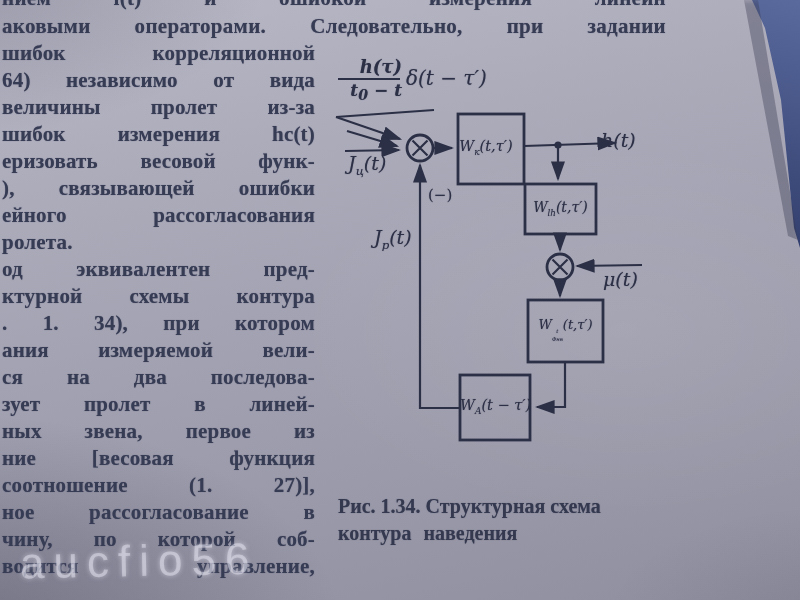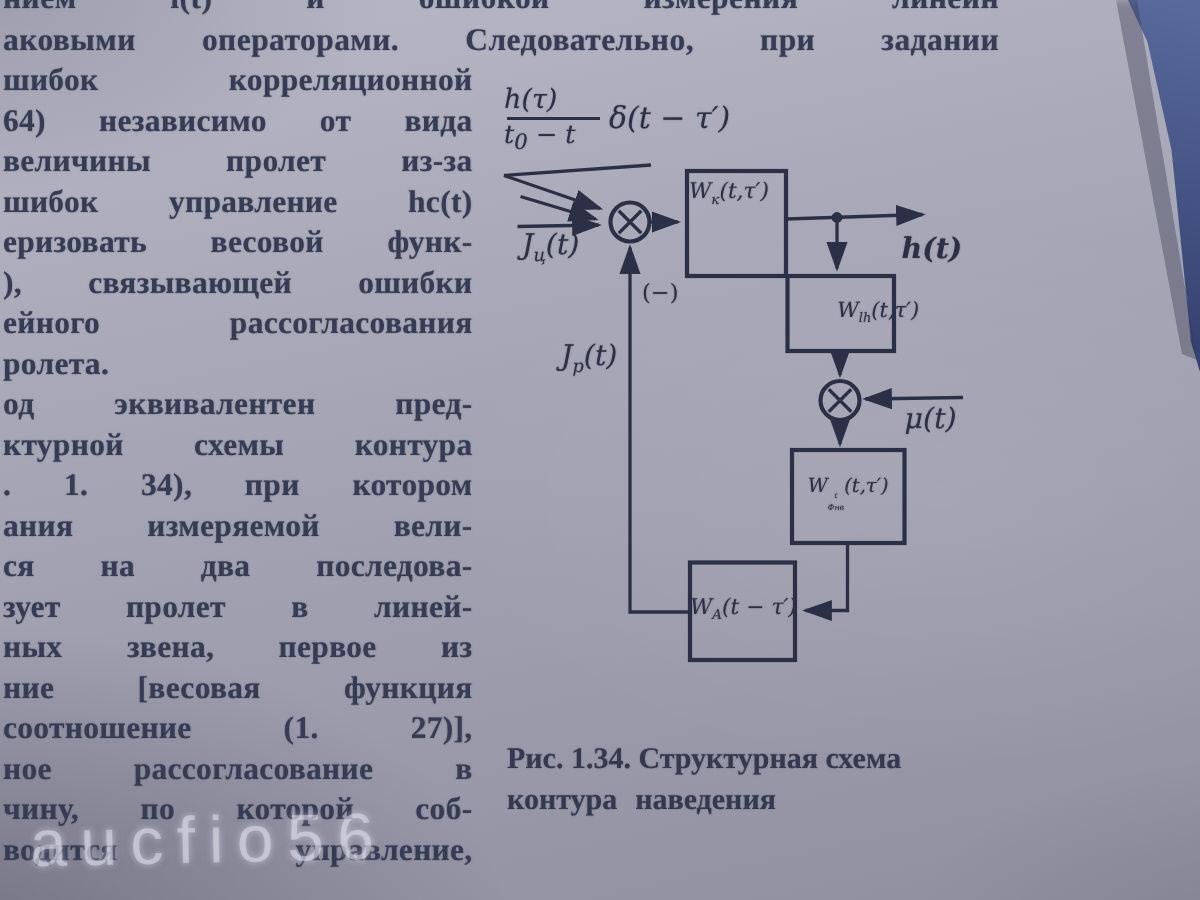--- a/index.html
+++ b/index.html
@@ -35,22 +35,22 @@
     font-size:20px;font-weight:bold;line-height:27px;color:#343950;
     text-shadow:0 0 1px rgba(48,52,78,0.5);}
   .caption .l2{word-spacing:7px;}
   .dlab{position:absolute;color:#2c3046;font-style:italic;
     font-family:"DejaVu Serif",serif;text-shadow:0 0 1px rgba(44,48,70,0.55);
     white-space:nowrap;}
   .dlab sub{font-size:62%;font-style:italic;}
   .dlab sup{font-size:62%;font-style:italic;}
   .center{text-align:center;}
   .frac{position:absolute;left:336px;top:57px;width:66px;color:#2c3046;
-    font-family:"DejaVu Serif",serif;font-style:italic;text-align:left;
-    text-shadow:0 0 1px rgba(44,48,70,0.55);}
+    font-family:"DejaVu Serif",serif;font-style:italic;text-align:right;
+    text-shadow:0 0 1px rgba(44,48,70,0.55);font-weight:bold;}
   .frac .num{font-size:18px;line-height:20px;}
   .frac .bar{border-top:2.2px solid #2c3046;margin:1px 2px;}
   .frac .den{font-size:17px;line-height:19px;}
   .ss{display:inline-flex;flex-direction:column;vertical-align:-4px;
     font-size:8.5px;line-height:8px;font-style:italic;}
   .wmark{position:absolute;left:20px;top:536px;font-family:"Liberation Sans",sans-serif;
     font-size:44px;letter-spacing:9px;color:rgba(228,228,240,0.5);
     transform:rotate(-1.2deg);text-shadow:0 0 5px rgba(230,230,245,0.55);}
   svg.diag{position:absolute;left:0;top:0;pointer-events:none;}
 </style>
@@ -64,21 +64,21 @@
 
   <div class="toplines txt">
       <div class="tline just">нием i(t) и ошибкой измерения линейн</div>
       <div class="tline just">аковыми операторами. Следовательно, при задании</div>
     </div>
 
   <div class="col txt">
       <div class="tline just">шибок корреляционной</div>
       <div class="tline just">64) независимо от вида</div>
       <div class="tline just">величины пролет из-за</div>
-      <div class="tline just">шибок управление hс(t)</div>
+      <div class="tline just">шибок измерения hс(t)</div>
       <div class="tline just">еризовать весовой функ-</div>
       <div class="tline just">), связывающей ошибки</div>
       <div class="tline just">ейного рассогласования</div>
       <div class="tline">ролета.</div>
       <div class="tline just">од эквивалентен пред-</div>
       <div class="tline just">ктурной схемы контура</div>
       <div class="tline just">. 1. 34), при котором</div>
       <div class="tline just">ания измеряемой вели-</div>
       <div class="tline just">ся на два последова-</div>
       <div class="tline just">зует пролет в линей-</div>
@@ -133,24 +133,24 @@
     <div class="num">h(τ)</div>
     <div class="bar"></div>
     <div class="den"><i>t</i><sub>0</sub><i> − t</i></div>
   </div>
   <div class="dlab" style="left:406px;top:66px;font-size:20px;">δ(t − τ′)</div>
 
   <div class="dlab" style="left:348px;top:152px;font-size:19px;"><i>J</i><sub>ц</sub><i>(t)</i></div>
   <div class="dlab" style="left:428px;top:186px;font-size:15px;font-style:normal;">(−)</div>
   <div class="dlab" style="left:374px;top:226px;font-size:19px;"><i>J</i><sub>p</sub><i>(t)</i></div>
 
-  <div class="dlab center" style="left:458px;top:120px;width:56px;font-size:14.5px;"><i>W</i><sub>к</sub><i>(t,τ′)</i></div>
-  <div class="dlab" style="left:601px;top:155px;font-size:19px;font-weight:bold;">h(t)</div>
+  <div class="dlab center" style="left:458px;top:138px;width:56px;font-size:14.5px;"><i>W</i><sub>к</sub><i>(t,τ′)</i></div>
+  <div class="dlab" style="left:601px;top:129px;font-size:19px;">h(t)</div>
 
-  <div class="dlab center" style="left:550px;top:199px;width:71px;font-size:14px;"><i>W</i><sub>lh</sub><i>(t,τ′)</i></div>
+  <div class="dlab center" style="left:525px;top:199px;width:71px;font-size:14px;"><i>W</i><sub>lh</sub><i>(t,τ′)</i></div>
   <div class="dlab" style="left:603px;top:268px;font-size:19px;">μ(t)</div>
 
   <div class="dlab center" style="left:528px;top:317px;width:75px;font-size:13px;"><i>W</i><span class="ss">
         <sup>t</sup>
         <sub>Фнв</sub>
       </span><i>(t,τ′)</i></div>
   <div class="dlab center" style="left:460px;top:397px;width:70px;font-size:14.5px;"><i>W</i><sub>A</sub><i>(t − τ′)</i></div>
 
   <div class="caption">
     <div class="l1">Рис. 1.34. Структурная схема</div>

